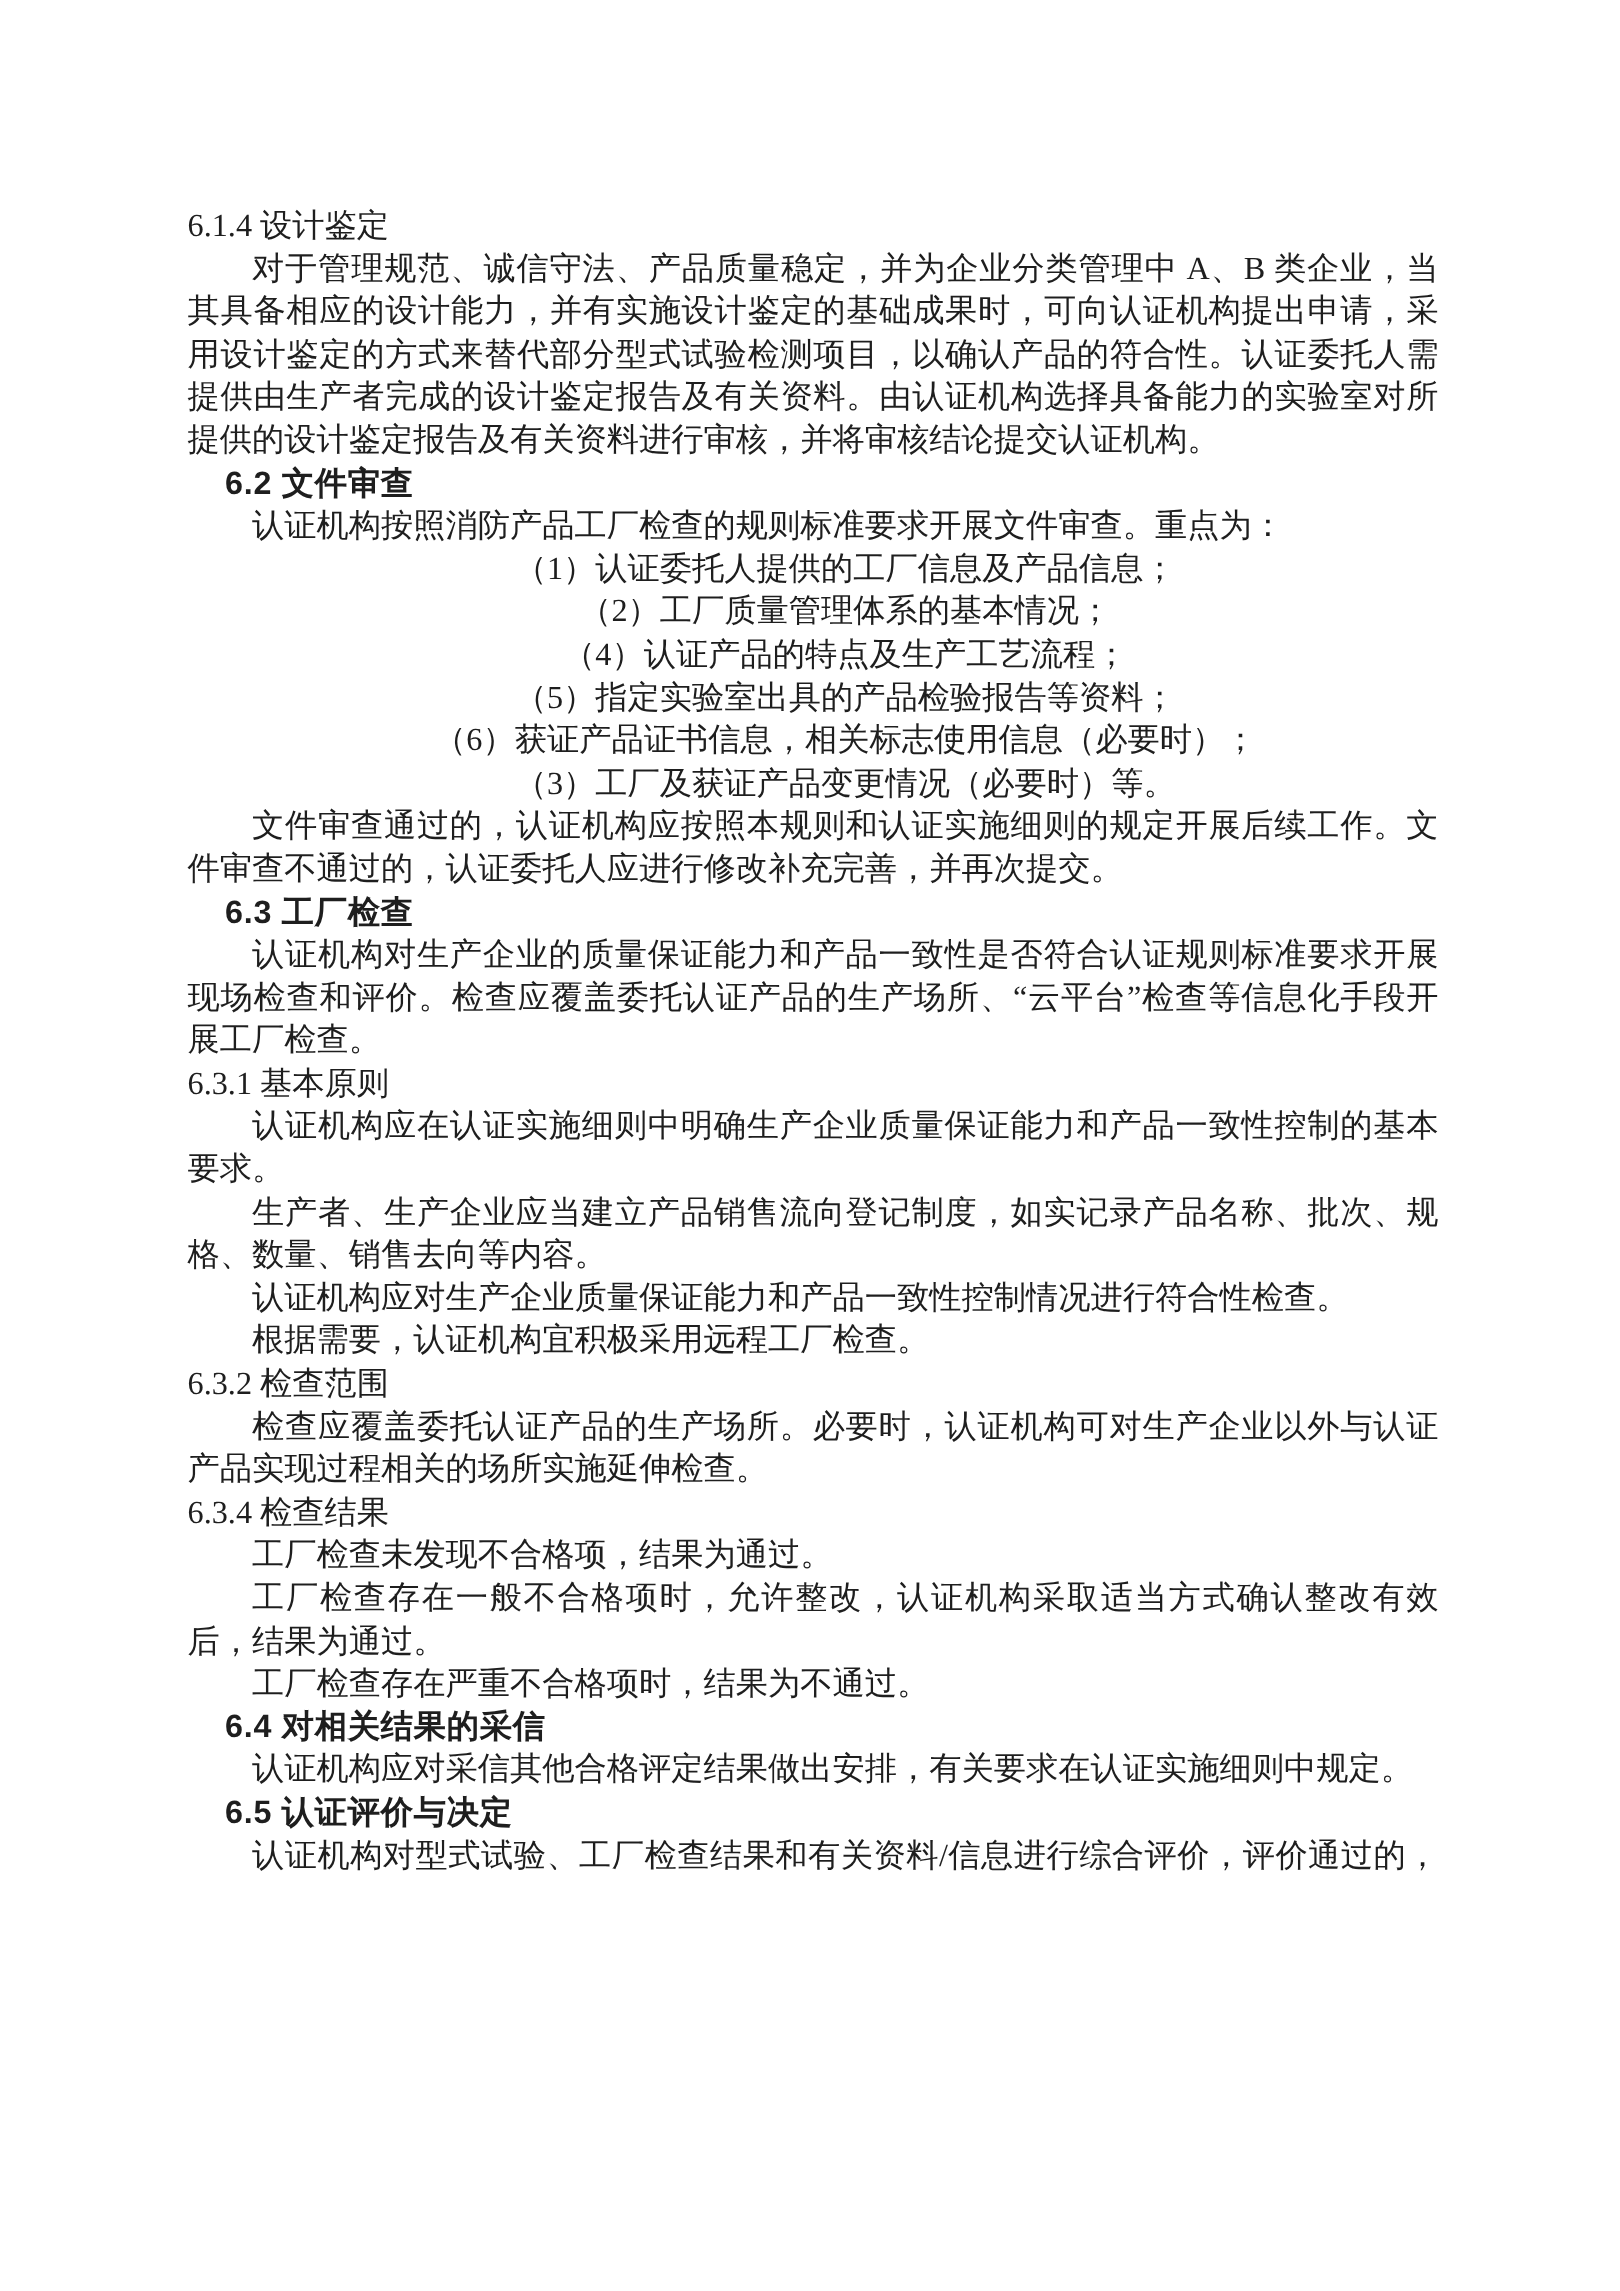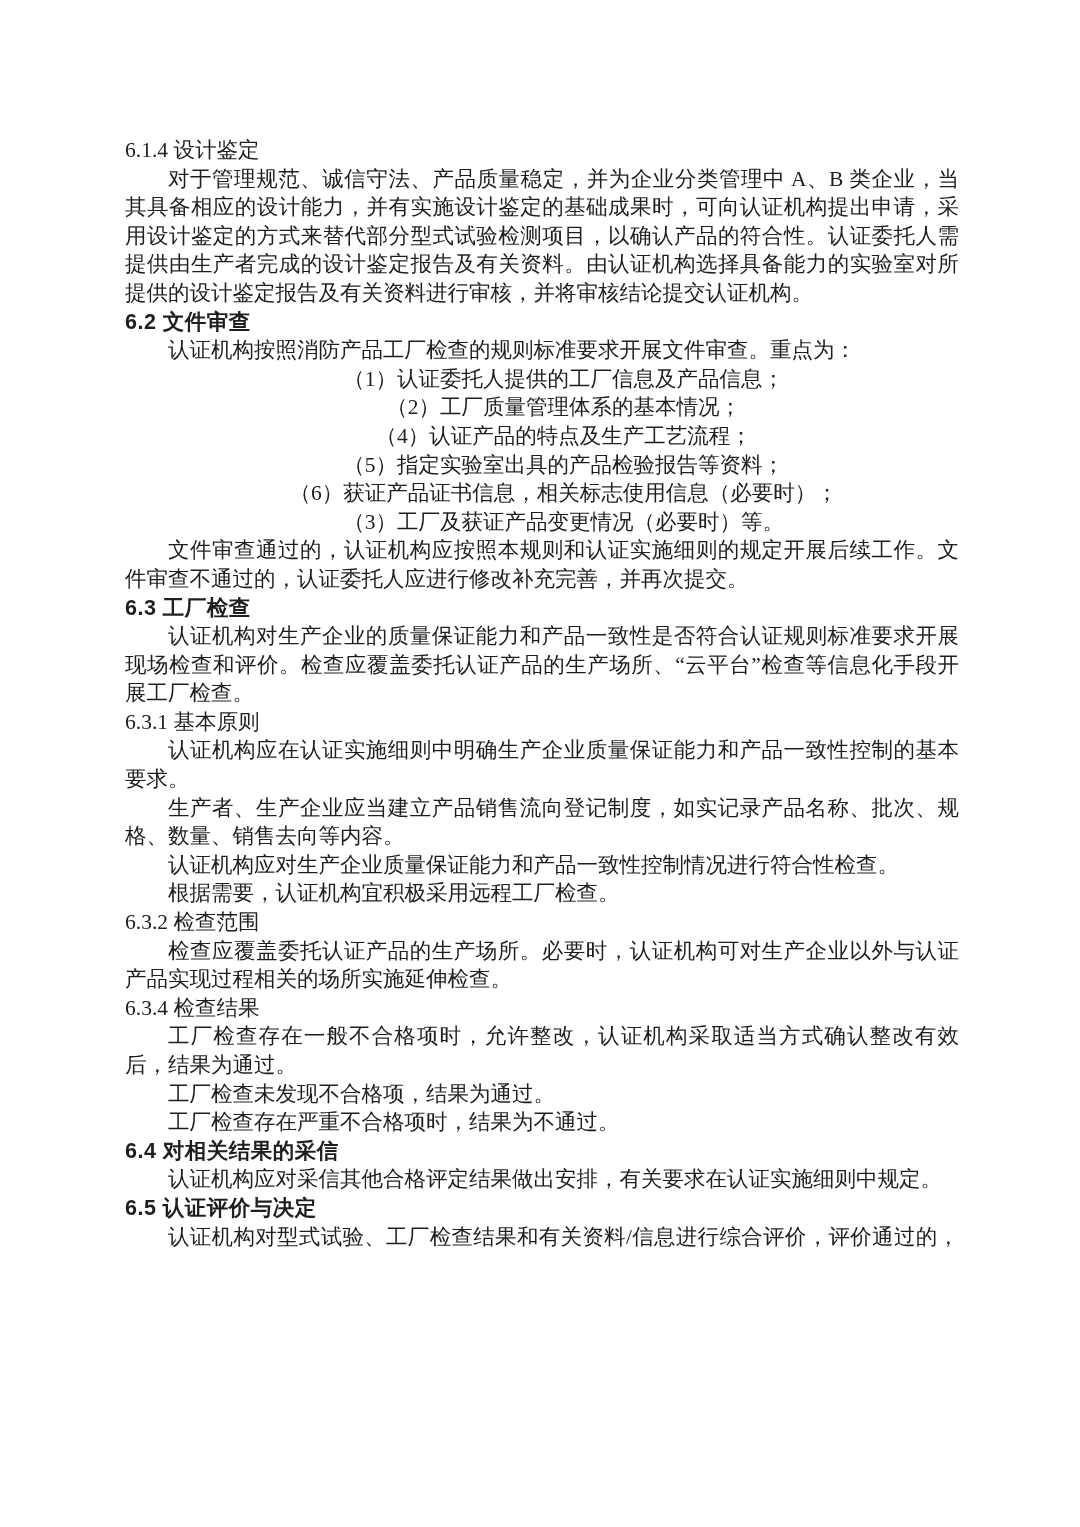--- a/index.html
+++ b/index.html
@@ -31,20 +31,21 @@
   }
   .block.list-item {
     text-indent: 2em;
     text-align: center;
   }
   .block.heading {
     font-family: "Liberation Sans", "DejaVu Sans", sans-serif;
     font-weight: 700;
     text-align: left;
     letter-spacing: 0.5px;
+    margin-left: 25px;
   }
   .block.subheading {
     text-align: left;
   }
   .page-number {
     position: absolute;
     left: 0;
     top: 1422px;
     width: 1008px; 
     text-align: center;
@@ -92,22 +93,22 @@
       <div class="block heading">6.3 工厂检查</div>
       <div class="block paragraph">认证机构对生产企业的质量保证能力和产品一致性是否符合认证规则标准要求开展现场检查和评价。检查应覆盖委托认证产品的生产场所、“云平台”检查等信息化手段开展工厂检查。</div>
       <div class="block subheading">6.3.1 基本原则</div>
       <div class="block paragraph">认证机构应在认证实施细则中明确生产企业质量保证能力和产品一致性控制的基本要求。</div>
       <div class="block paragraph">生产者、生产企业应当建立产品销售流向登记制度，如实记录产品名称、批次、规格、数量、销售去向等内容。</div>
       <div class="block paragraph">认证机构应对生产企业质量保证能力和产品一致性控制情况进行符合性检查。</div>
       <div class="block paragraph">根据需要，认证机构宜积极采用远程工厂检查。</div>
       <div class="block subheading">6.3.2 检查范围</div>
       <div class="block paragraph">检查应覆盖委托认证产品的生产场所。必要时，认证机构可对生产企业以外与认证产品实现过程相关的场所实施延伸检查。</div>
       <div class="block subheading">6.3.4 检查结果</div>
+      <div class="block paragraph">工厂检查未发现不合格项，结果为通过。</div>
       <div class="block paragraph">工厂检查存在一般不合格项时，允许整改，认证机构采取适当方式确认整改有效后，结果为通过。</div>
-      <div class="block paragraph">工厂检查未发现不合格项，结果为通过。</div>
       <div class="block paragraph">工厂检查存在严重不合格项时，结果为不通过。</div>
       <div class="block heading">6.4 对相关结果的采信</div>
       <div class="block paragraph">认证机构应对采信其他合格评定结果做出安排，有关要求在认证实施细则中规定。</div>
       <div class="block heading">6.5 认证评价与决定</div>
       <div class="block paragraph">认证机构对型式试验、工厂检查结果和有关资料/信息进行综合评价，评价通过的，按单元颁发认证证书，评价不通过的，认证终止。</div>
       <div class="block heading">8.8 认证时限</div>
       <div class="block paragraph">认证机构应在认证实施细则中对认证各环节的时限做出明确规定，并确保相关工作</div>
     </div>
 
   <div class="page-number">3</div>

